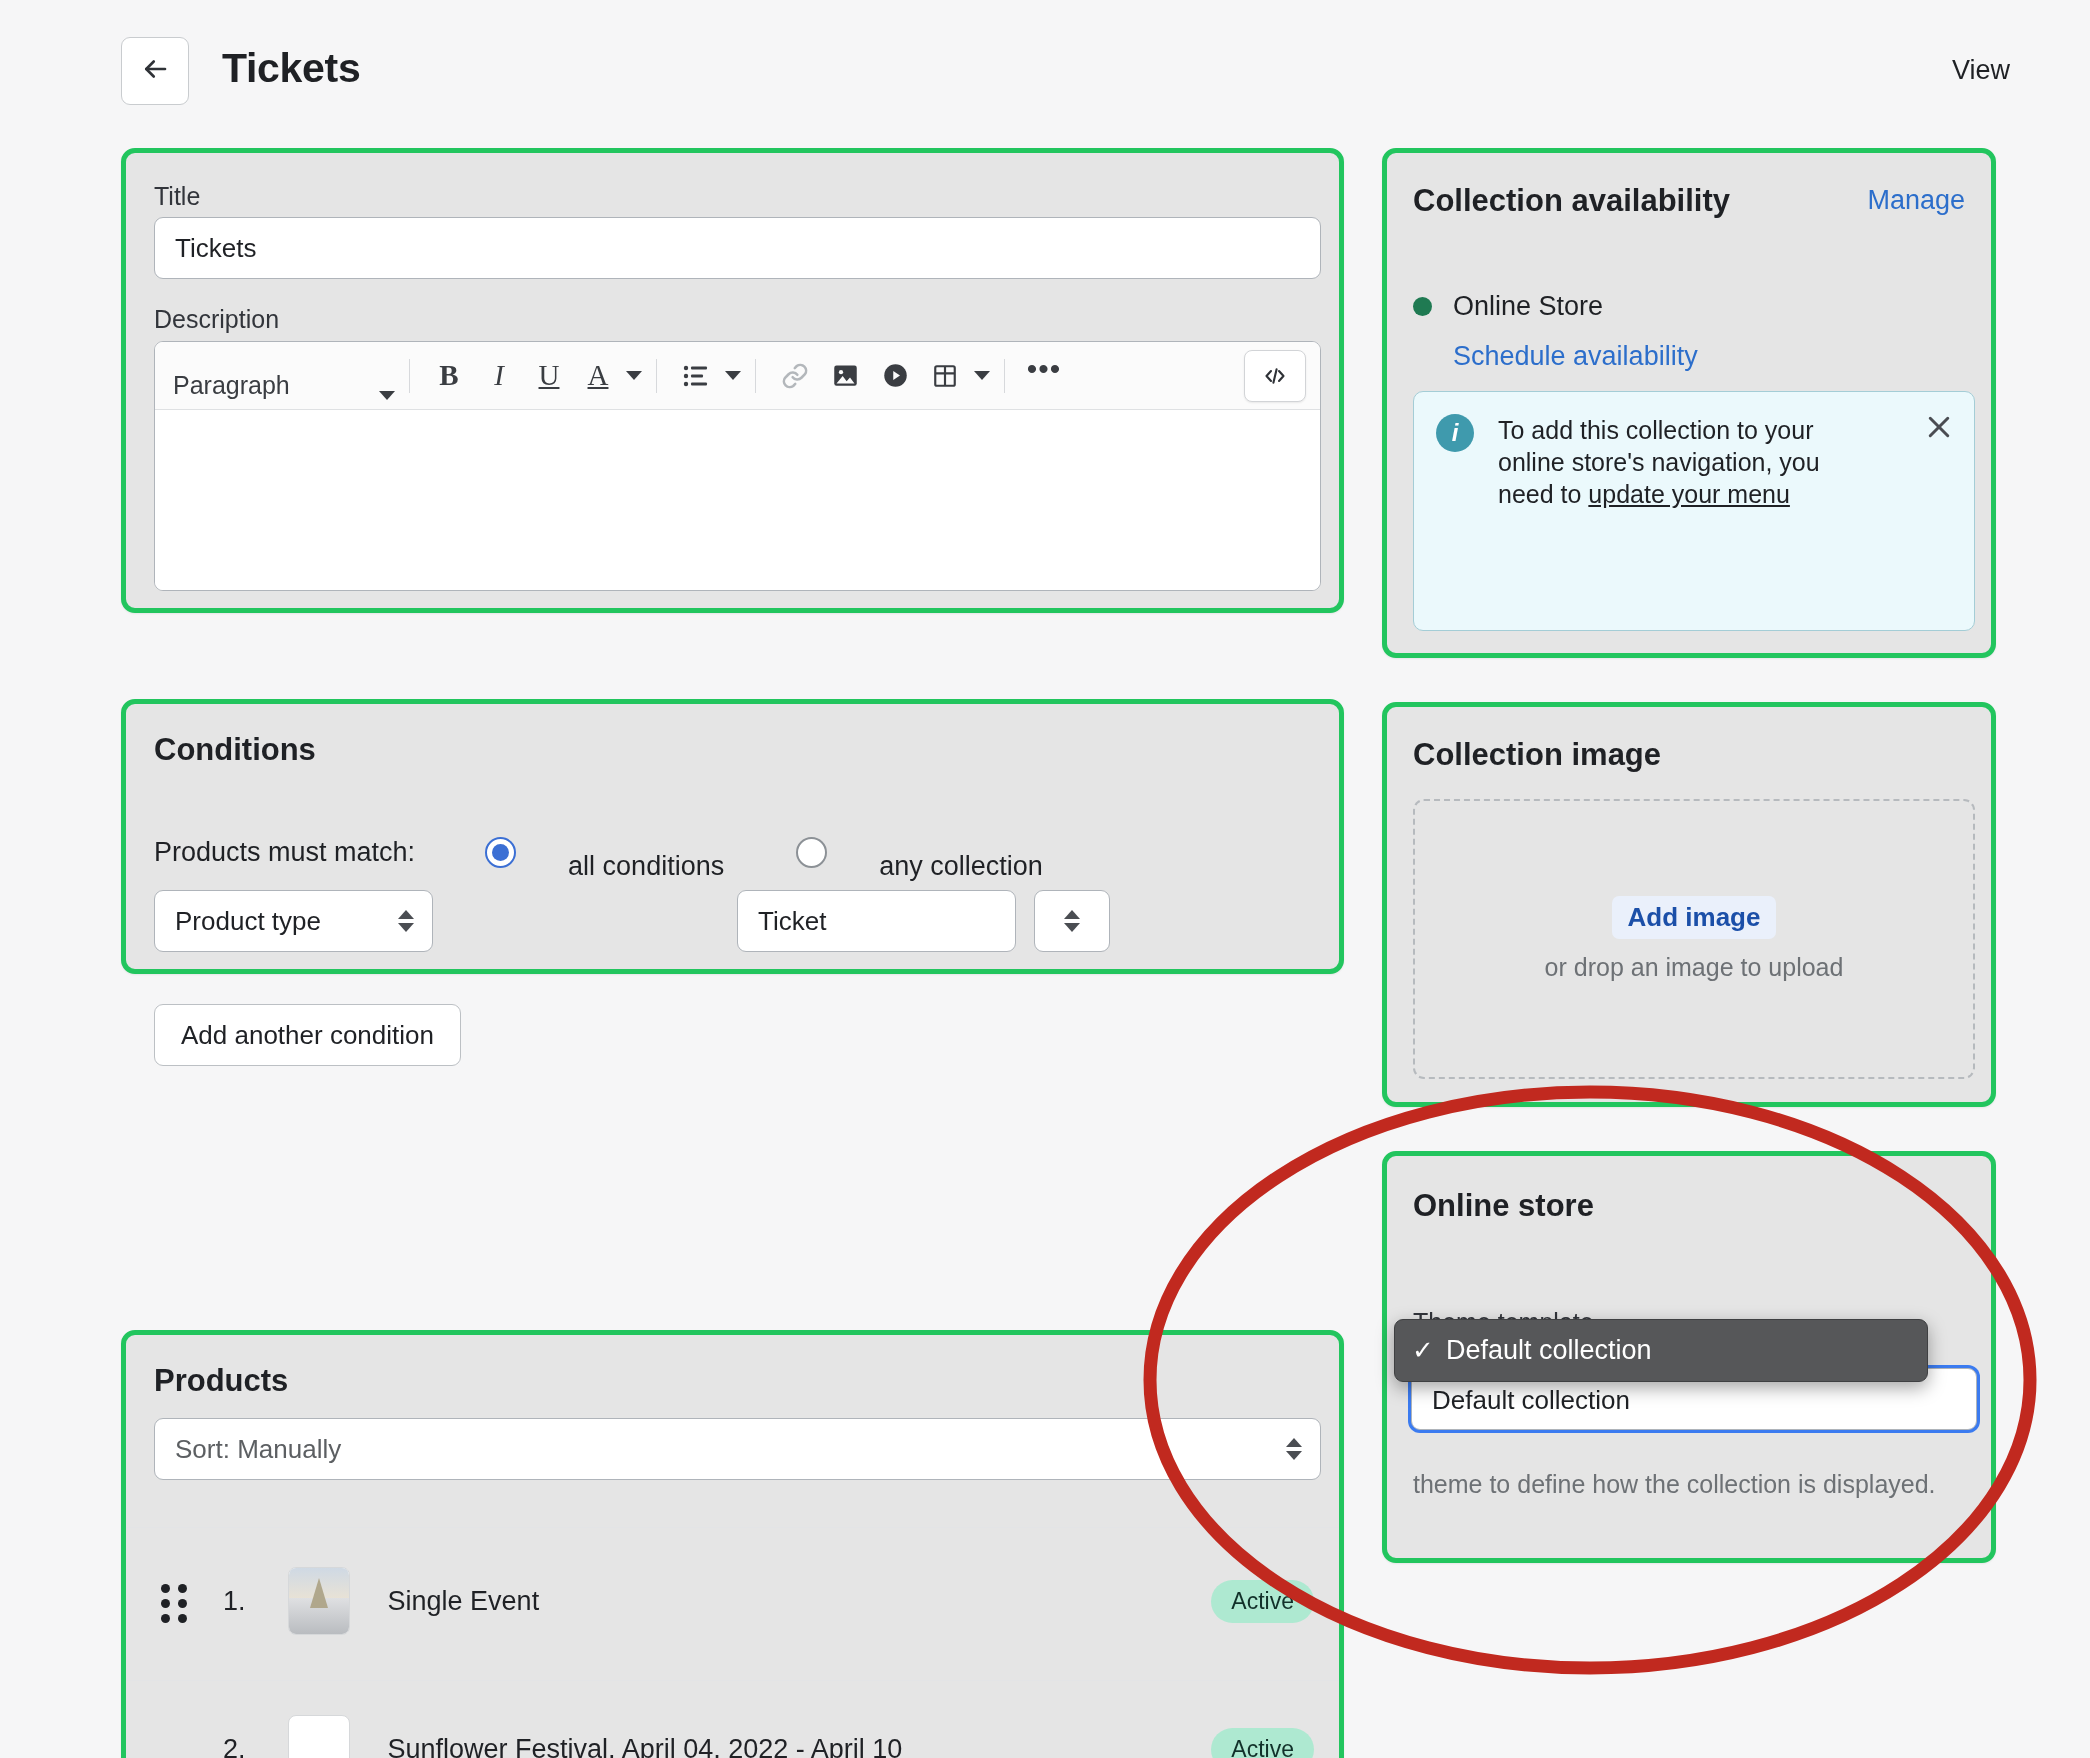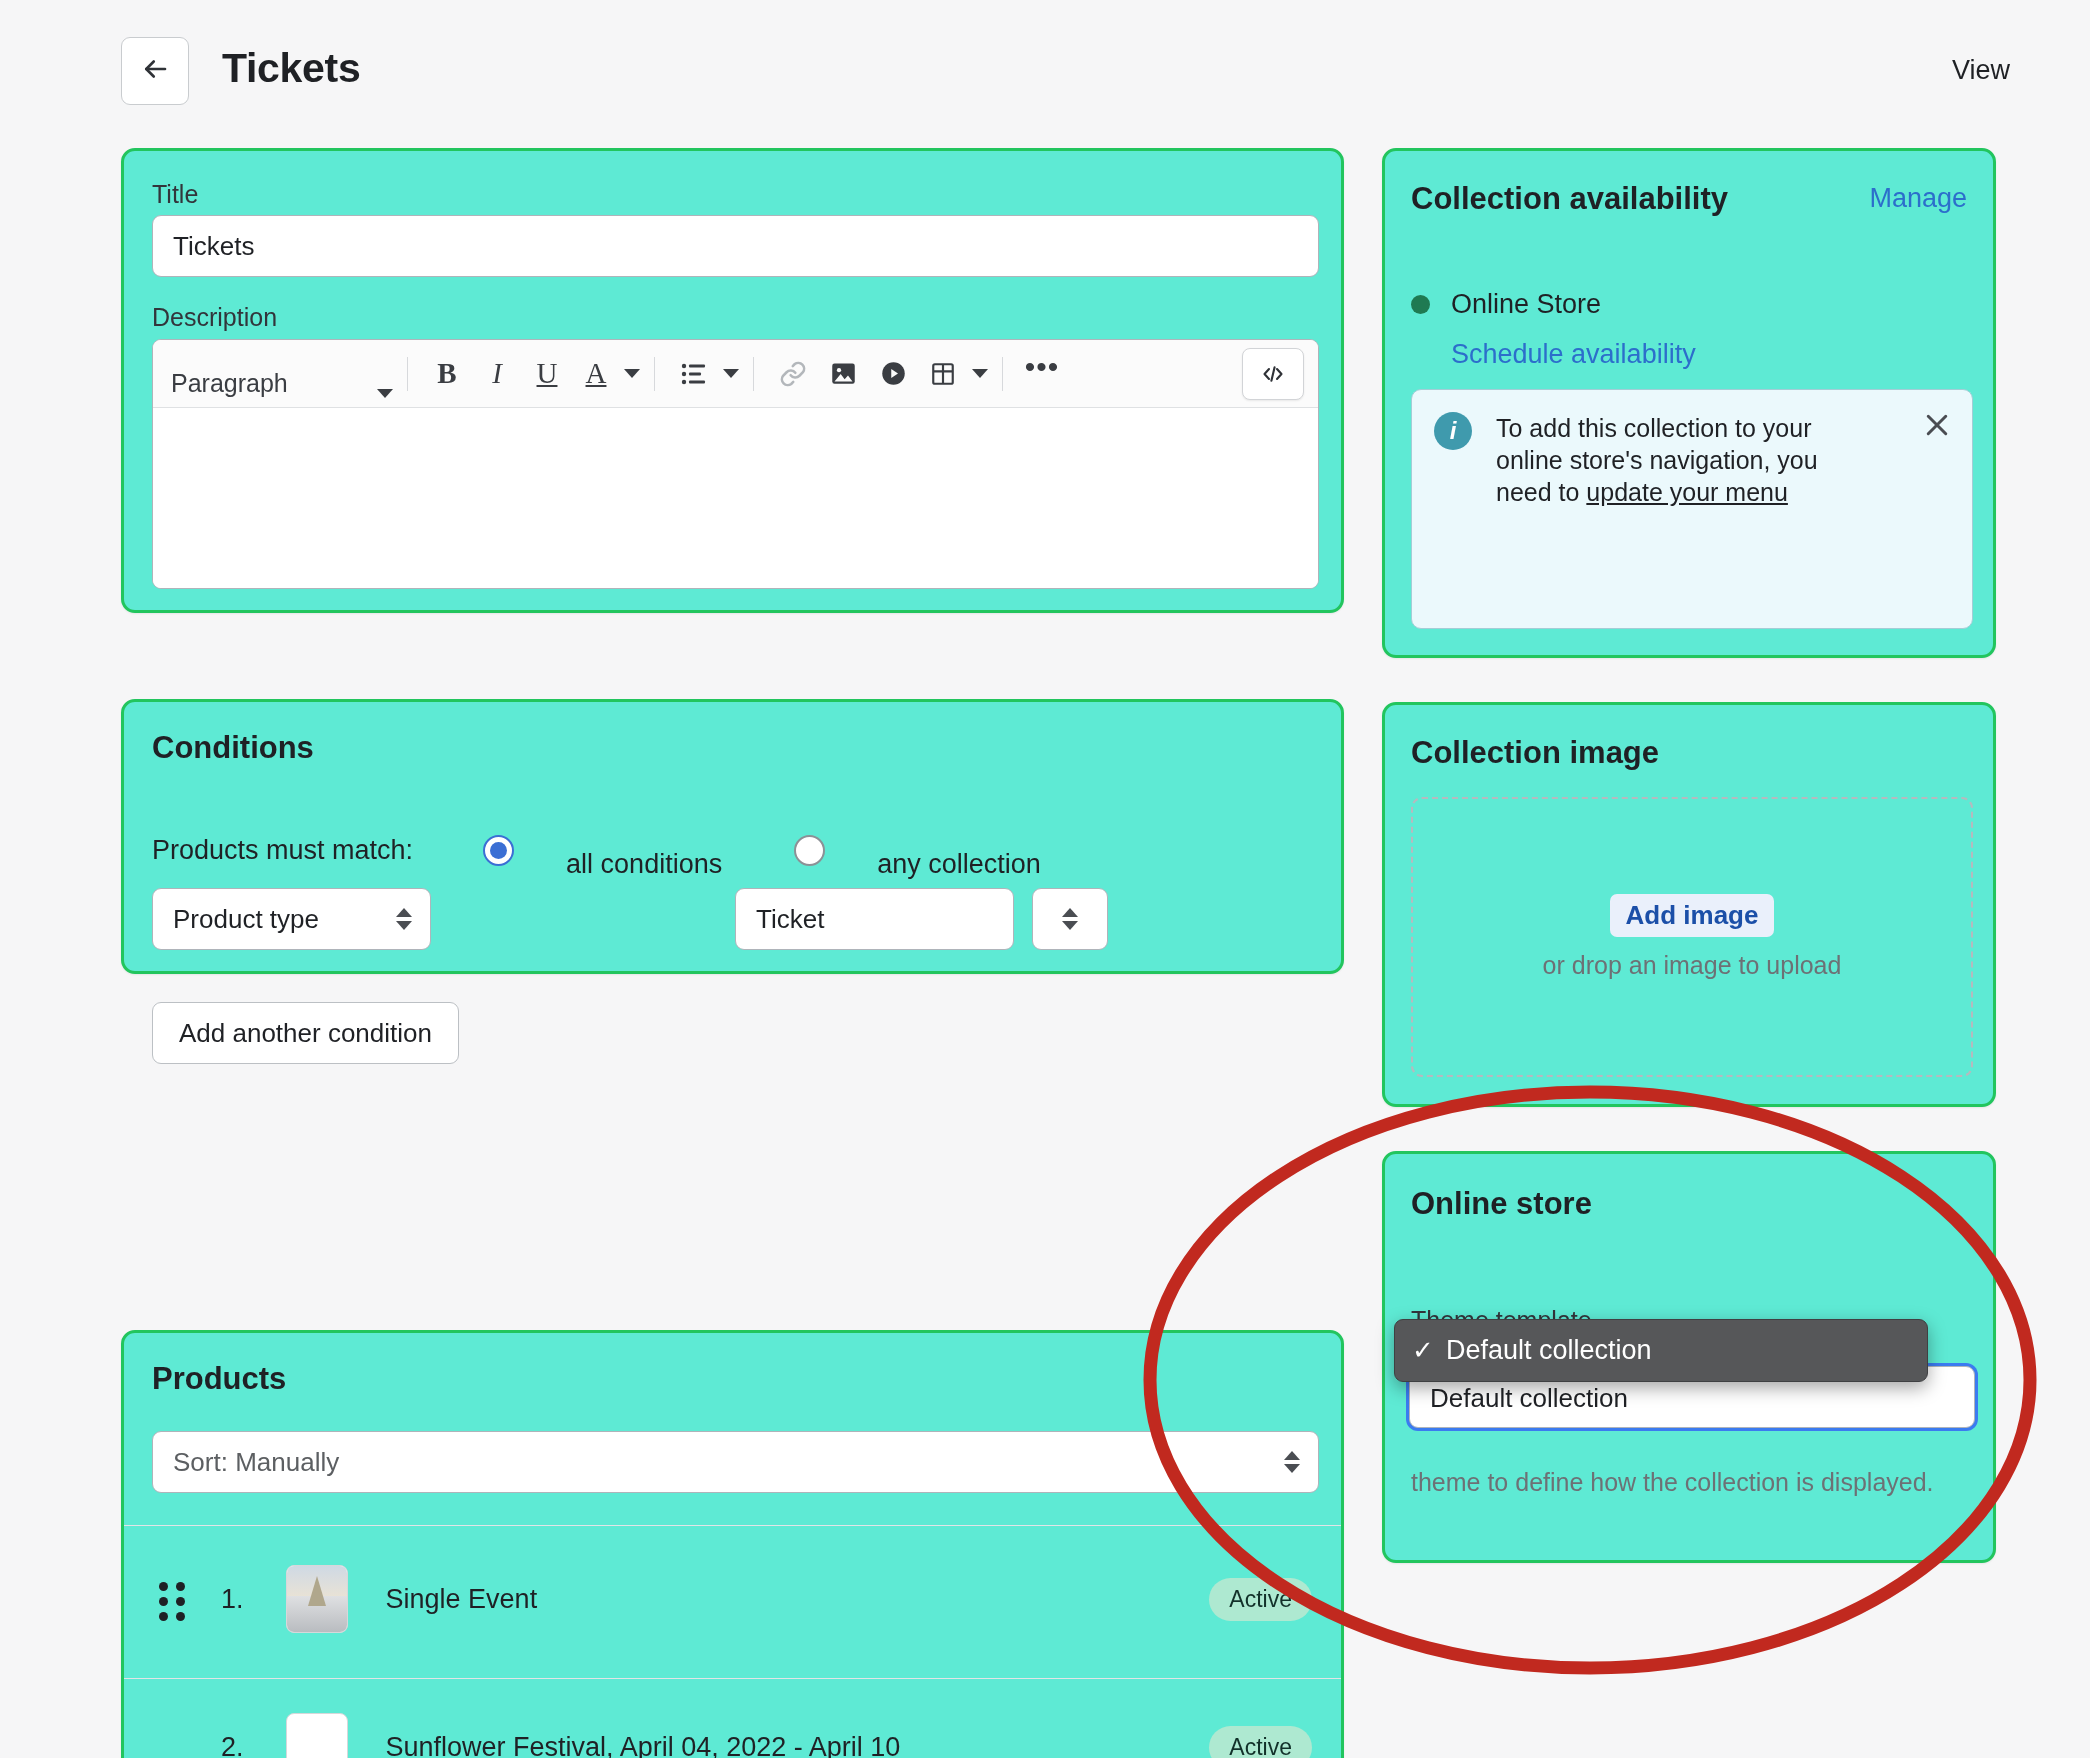--- a/index.html
+++ b/index.html
@@ -28,22 +28,22 @@
     font-size: 41px; font-weight: 700; color: #1f2125; letter-spacing: -0.3px;
   }
   .view-link {
     position: absolute; right: 80px; top: 55px;
     font-size: 27px; color: #1f2125; cursor: pointer;
   }
 
   
   .card {
     position: absolute;
-    background: #5eead4;
-    border: 3px solid #22c55e;
+    background: #e5e5e5;
+    border: 5px solid #22c55e;
     border-radius: 14px;
     box-shadow: 0 1px 2px rgba(16,22,26,0.07);
   }
 
   
   .card-details { left: 121px; top: 148px; width: 1223px; height: 465px; }
   .card-conditions { left: 121px; top: 699px; width: 1223px; height: 275px; }
   .card-products { left: 121px; top: 1330px; width: 1223px; height: 480px; }
 
   
@@ -338,21 +338,21 @@
           <i class="dn"></i>
         </span>
     </div>
 
     <button class="btn-secondary" style="position:absolute;left:28px;top:290px;">Add another condition</button>
   </div>
 
   <div class="card card-products">
     <div class="card-h" style="position:absolute;left:28px;top:28px;">Products</div>
 
-    <div class="select-box" style="position:absolute;left:28px;top:98px;width:1167px;color:#5c5f62;">
+    <div class="select-box" style="position:absolute;left:28px;top:83px;width:1167px;color:#5c5f62;">
       <span class="sv">Sort: Manually</span>
       <span class="updown">
           <i class="up"></i>
           <i class="dn"></i>
         </span>
     </div>
 
     <div class="prod-divider" style="top:192px;"></div>
 
     <div class="prod-row" style="left:35px;top:232px;width:1153px;">

